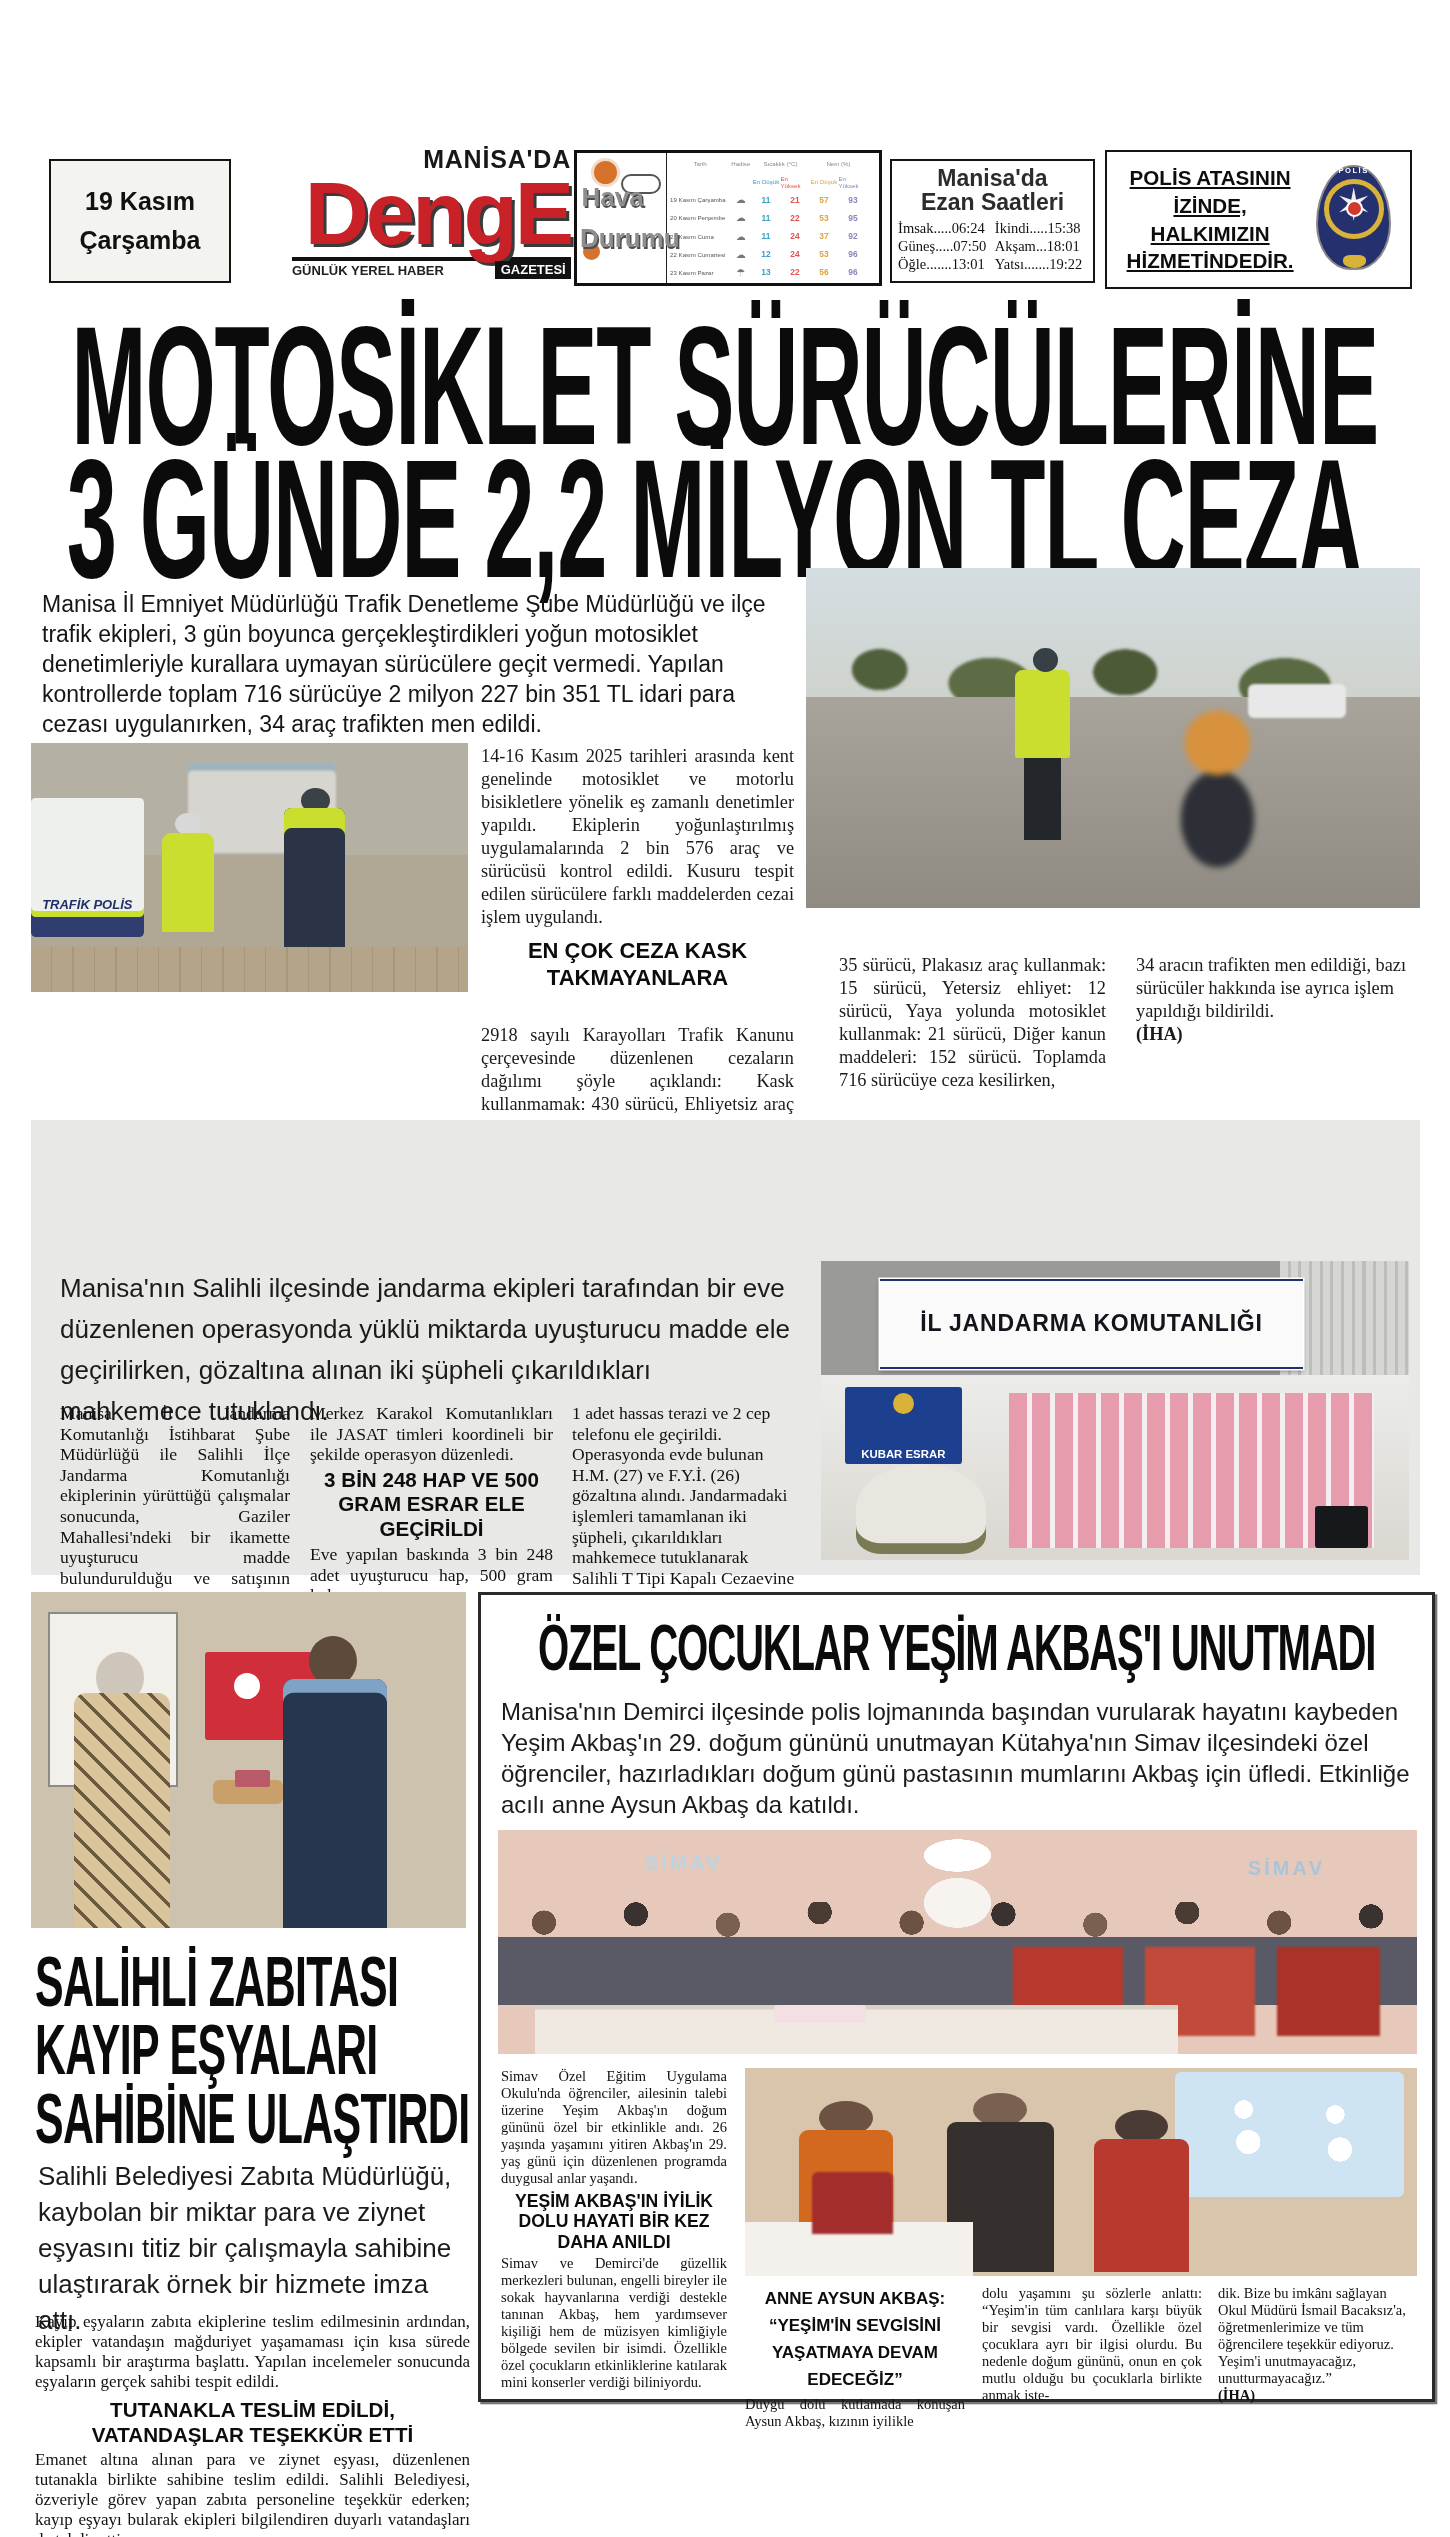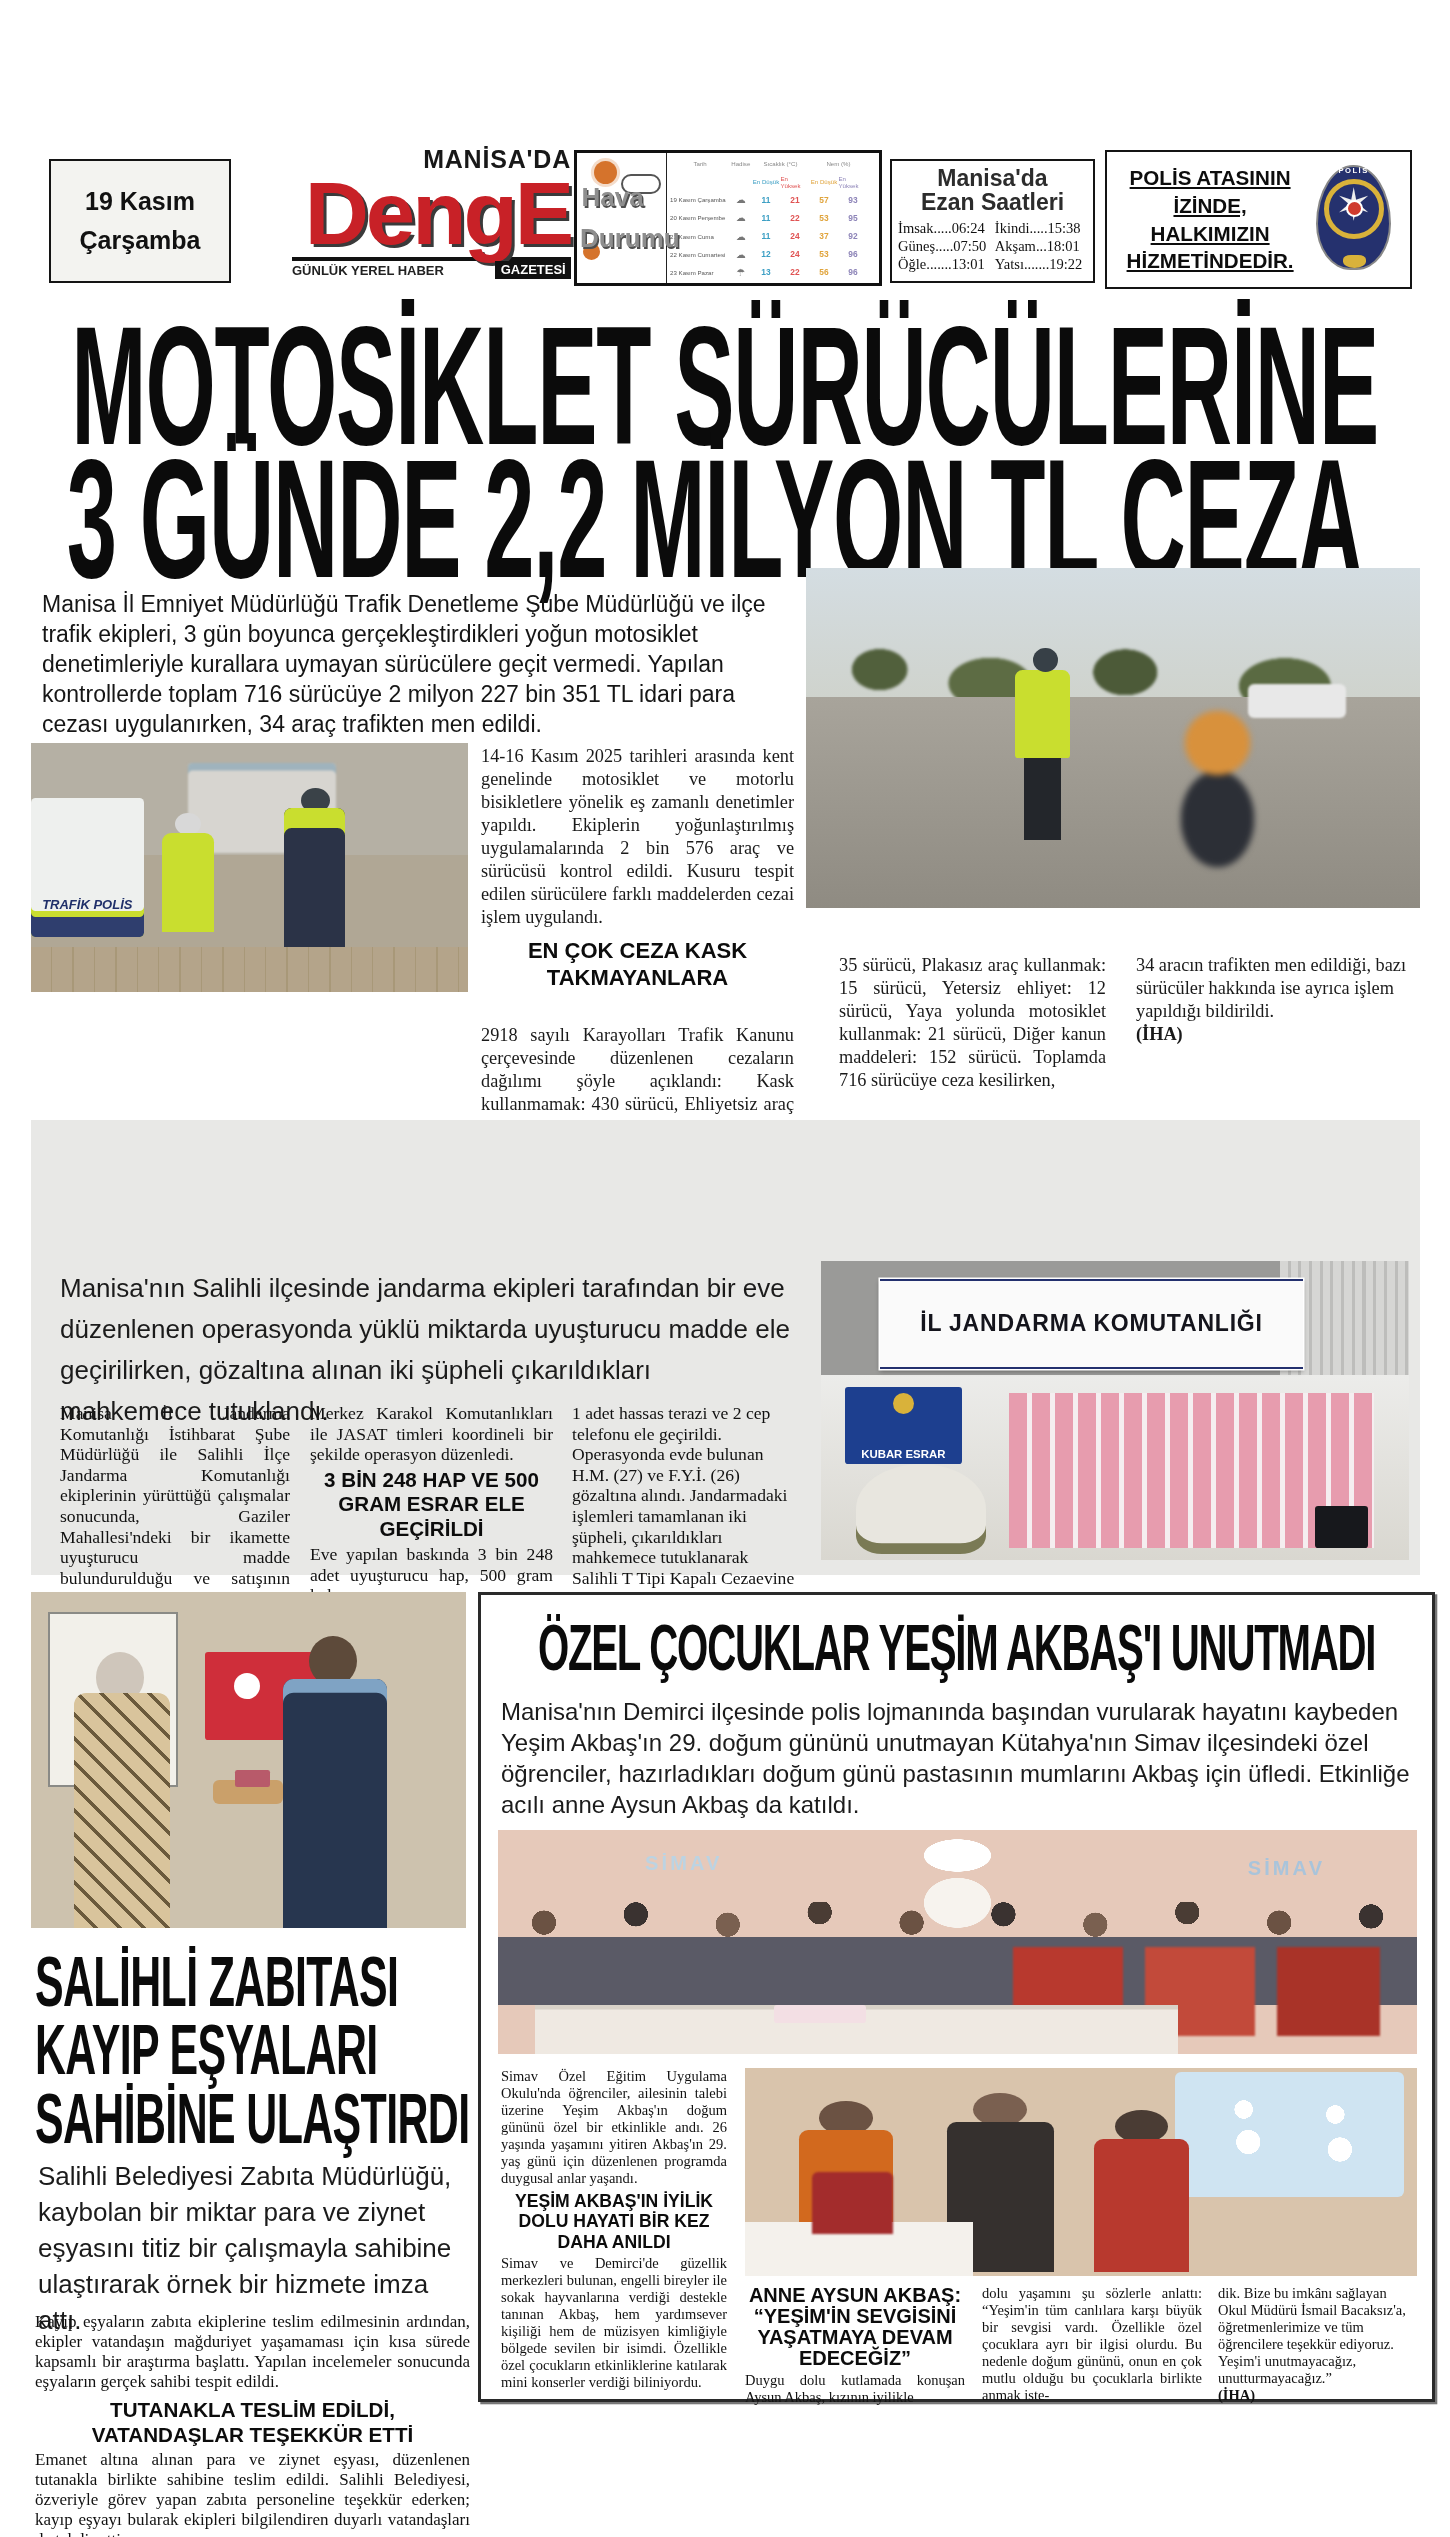--- a/index.html
+++ b/index.html
@@ -124,21 +124,21 @@
   #h4 .cond { --sx:.82; --sy:1.32; font-size:49px; }
   #a4-lead { left:20px; top:101px; width:913px; font-size:24px; line-height:31px; color:#1b1b1b; }
   #a4-photo1 { left:17px; top:235px; width:919px; height:224px; }
   #a4-capcol { left:20px; top:473px; width:226px; font-size:14.5px; line-height:17px; }
   #a4-capcol .subhead { font-size:17.6px; line-height:20.6px; margin:3.8px 0 2.3px; }
   #a4-photo2 { left:264px; top:473px; width:672px; height:208px; }
   .a4col { position:absolute; top:690px; font-size:14.5px; line-height:17px; }
   #a4-c2 { left:264px; width:220px; }
   #a4-c3 { left:501px; width:220px; }
   #a4-c4 { left:737px; width:198px; }
-  #a4-c2 .subhead { font-size:20px; line-height:21px; margin:0 0 3.1px;text-align:center; }
+  #a4-c2 .subhead { font-size:17px; line-height:27px; margin:0 0 3.1px;text-align:center; }
 
   
   .ph-label { font-weight:bold; }
   
   #a1-photo-r .sky { inset:0 0 62% 0; background:linear-gradient(#d4dde2,#cfd3cd); }
   #a1-photo-r .trees { left:0; top:6%; width:100%; height:40%;
     background:radial-gradient(46px 34px at 12% 60%, #51603c 60%, transparent 61%),
                radial-gradient(69px 42px at 30% 70%, #5d6c44 60%, transparent 61%),
                radial-gradient(53px 38px at 52% 62%, #4c5a38 60%, transparent 61%),
                radial-gradient(76px 46px at 78% 72%, #5a6a42 60%, transparent 61%); filter:blur(1.5px); }

